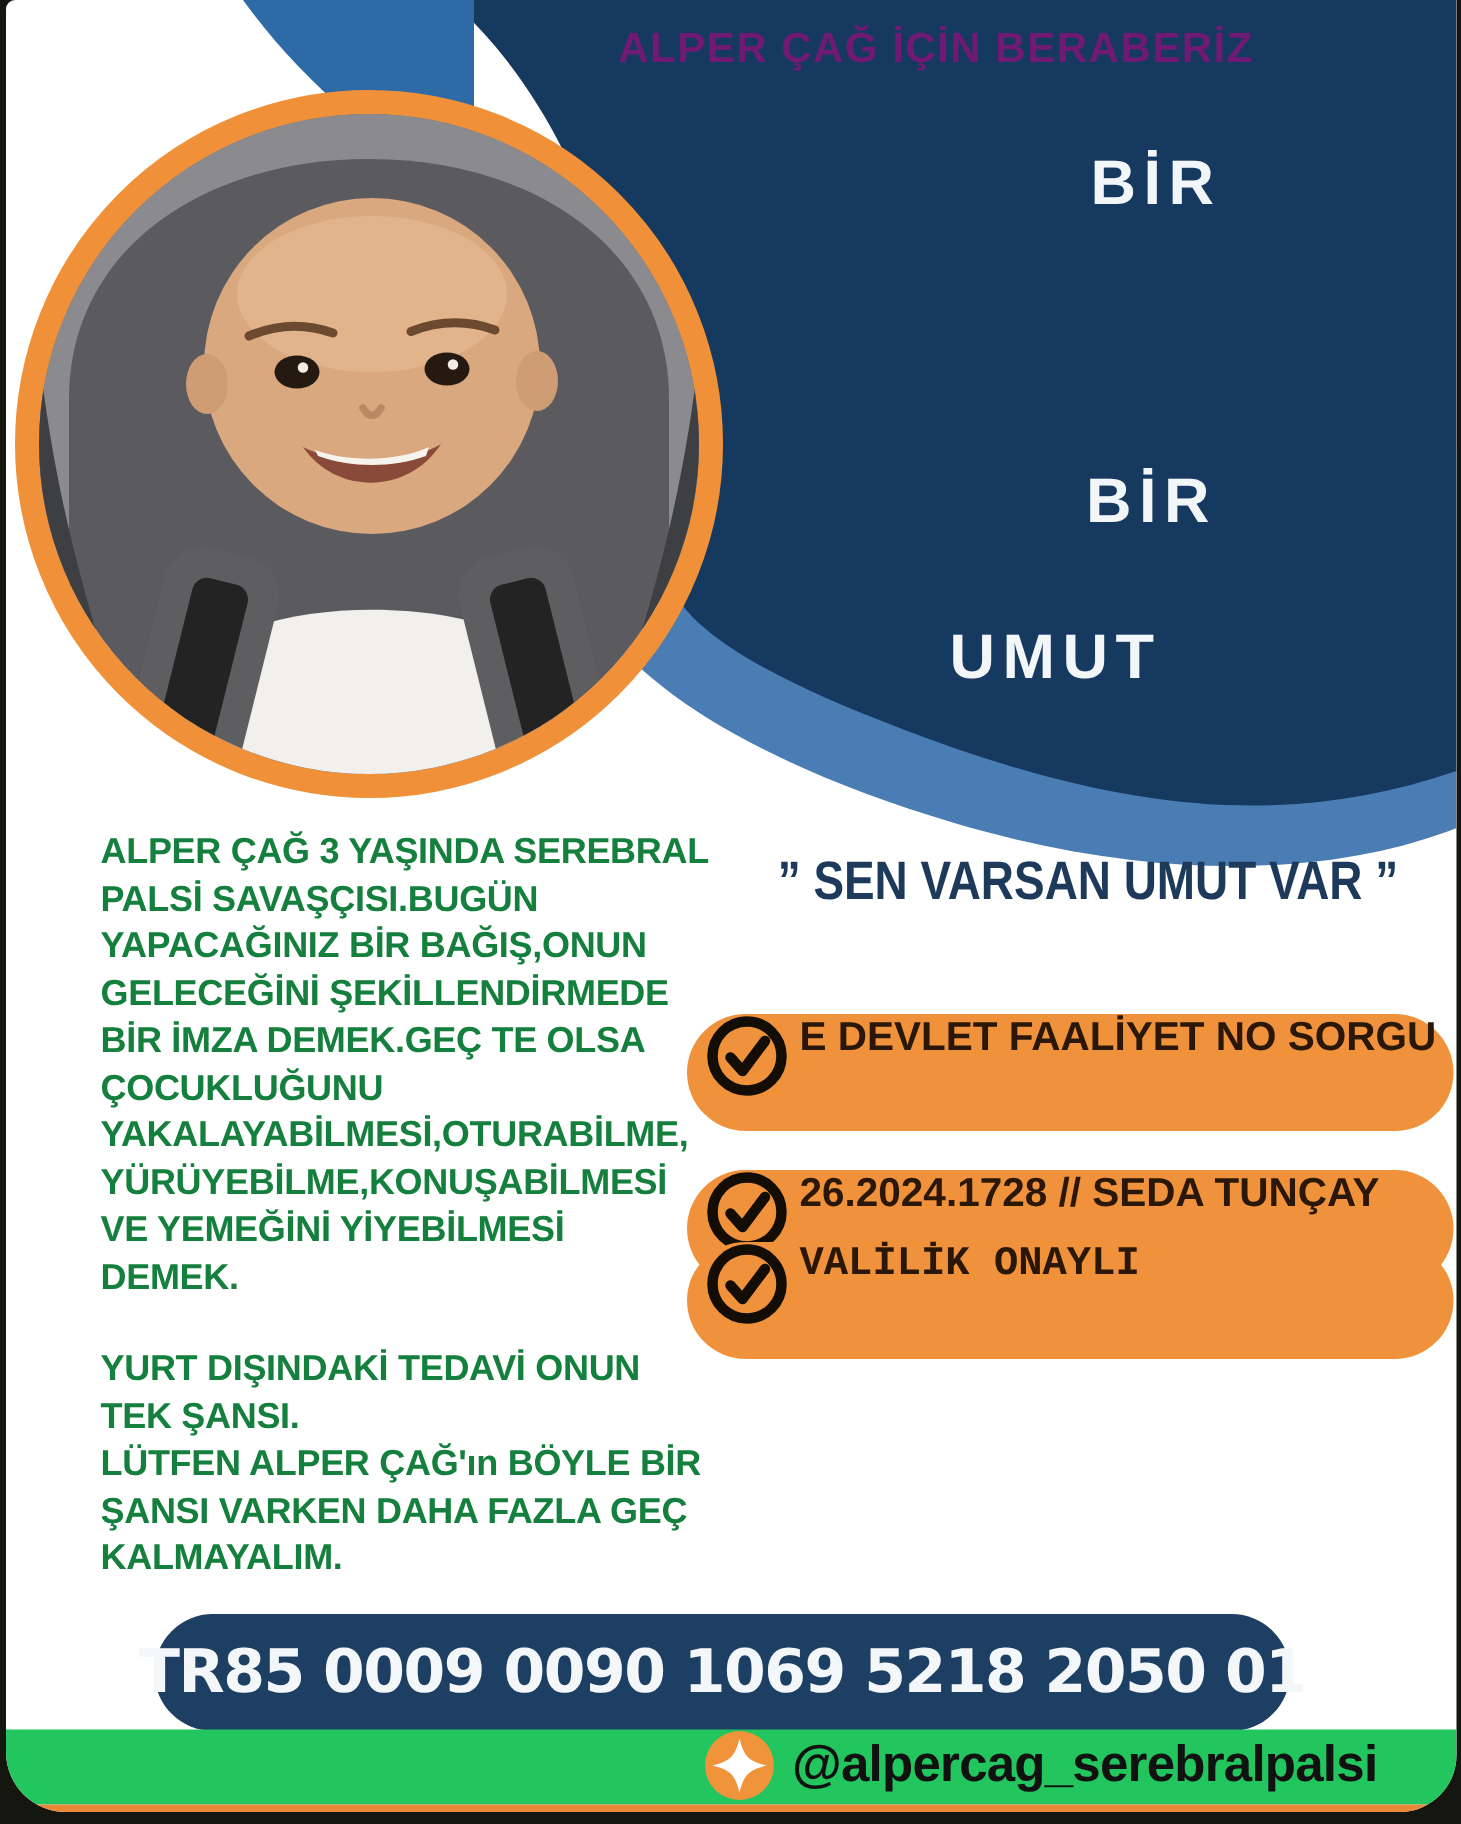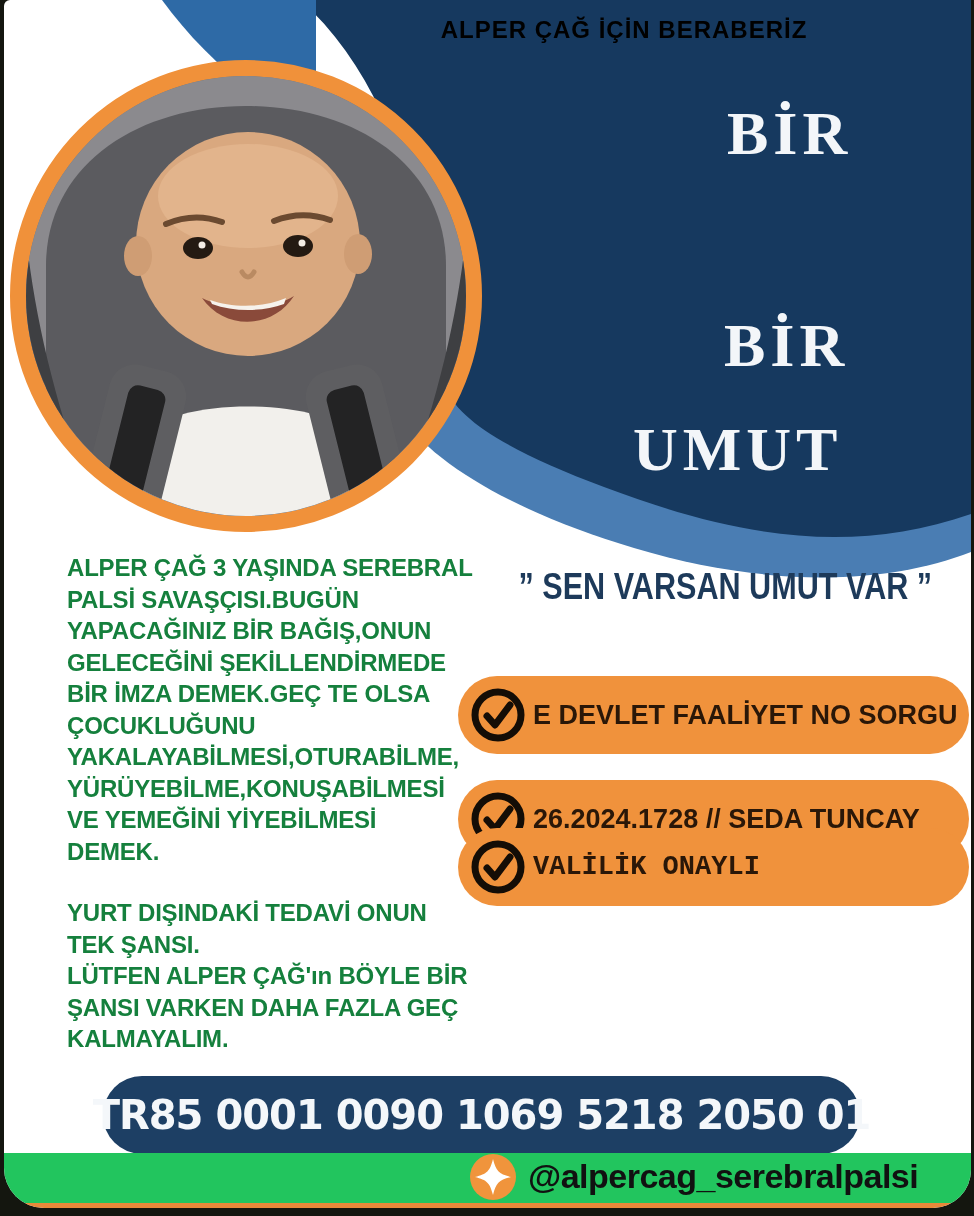--- a/index.html
+++ b/index.html
@@ -24,29 +24,29 @@
     border:16px solid #f0913a;
     box-sizing:border-box;
     overflow:hidden;
     background:#77767a;
   }
   .photo-wrap svg{display:block;width:440px;height:440px;}
 
   .title{
     position:absolute;left:320px;top:16px;width:600px;
     text-align:center;
-    color:#000000;font-size:24px;font-weight:bold;letter-spacing:1px;
+    color:#701a75;font-size:28px;font-weight:bold;letter-spacing:1px;
     white-space:nowrap;
   }
 
   .hero{
     position:absolute;
     color:#f3f6f9;
-    font-family:Liberation Serif, serif;
-    font-weight:bold;font-size:62px;letter-spacing:5px;
+    font-family:Liberation Sans, sans-serif;
+    font-weight:bold;font-size:42px;letter-spacing:5px;
     white-space:nowrap;
   }
   .hero.w1{left:723px;top:98px;}
   .hero.w2{left:616px;top:203px;}
   .hero.w3{left:720px;top:310px;}
   .hero.w4{left:629px;top:414px;}
 
   .quote{
     position:absolute;left:478px;top:566px;width:486px;
     text-align:center;
@@ -61,21 +61,21 @@
     line-height:31.5px;letter-spacing:-0.2px;
     white-space:pre-line;
   }
   .para.p1{top:552px;}
   .para.p2{top:897px;}
 
   .pill{
     position:absolute;left:454px;right:2px;height:78px;
     background:#f0923c;
     border-radius:39px;
-    display:flex;align-items:center;
+    display:flex;
     box-sizing:border-box;
     padding-left:12px;
     color:#2a1708;font-size:27px;font-weight:bold;
     white-space:nowrap;
   }
   .pill.no-icon{padding-left:30px;font-size:29px;}
   .pill.pl1{top:676px;}
   .pill.pl2{top:780px;}
   .pill.pl3{top:828px;font-family:Liberation Mono, monospace;}
   .pill.pl4{top:970px;}
@@ -215,21 +215,21 @@
       <svg viewBox="0 0 56 56">
           <circle cx="28" cy="28" r="23" fill="none" stroke="#140d06" stroke-width="7"></circle>
           <path d="M17,29 L25,38 L40,18" fill="none" stroke="#140d06" stroke-width="7" stroke-linecap="round" stroke-linejoin="round"></path>
         </svg>
     </span>
     <span>VALİLİK ONAYLI</span>
   </div>
 
 
   <div class="iban">
-    <span>TR85 0001 0090 1069 5218 2050 01</span>
+    <span>TR85 0009 0090 1069 5218 2050 01</span>
   </div>
 
   <div class="footer">
     <span class="sparkle">
       <svg viewBox="0 0 46 46">
           <circle cx="23" cy="23" r="23" fill="#f0943c"></circle>
           <path d="M23,5 C26,17 29,20 41,23 C29,26 26,29 23,41 C20,29 17,26 5,23 C17,20 20,17 23,5 Z" fill="#ffffff"></path>
         </svg>
     </span>
     <span class="handle">@alpercag_serebralpalsi</span>

